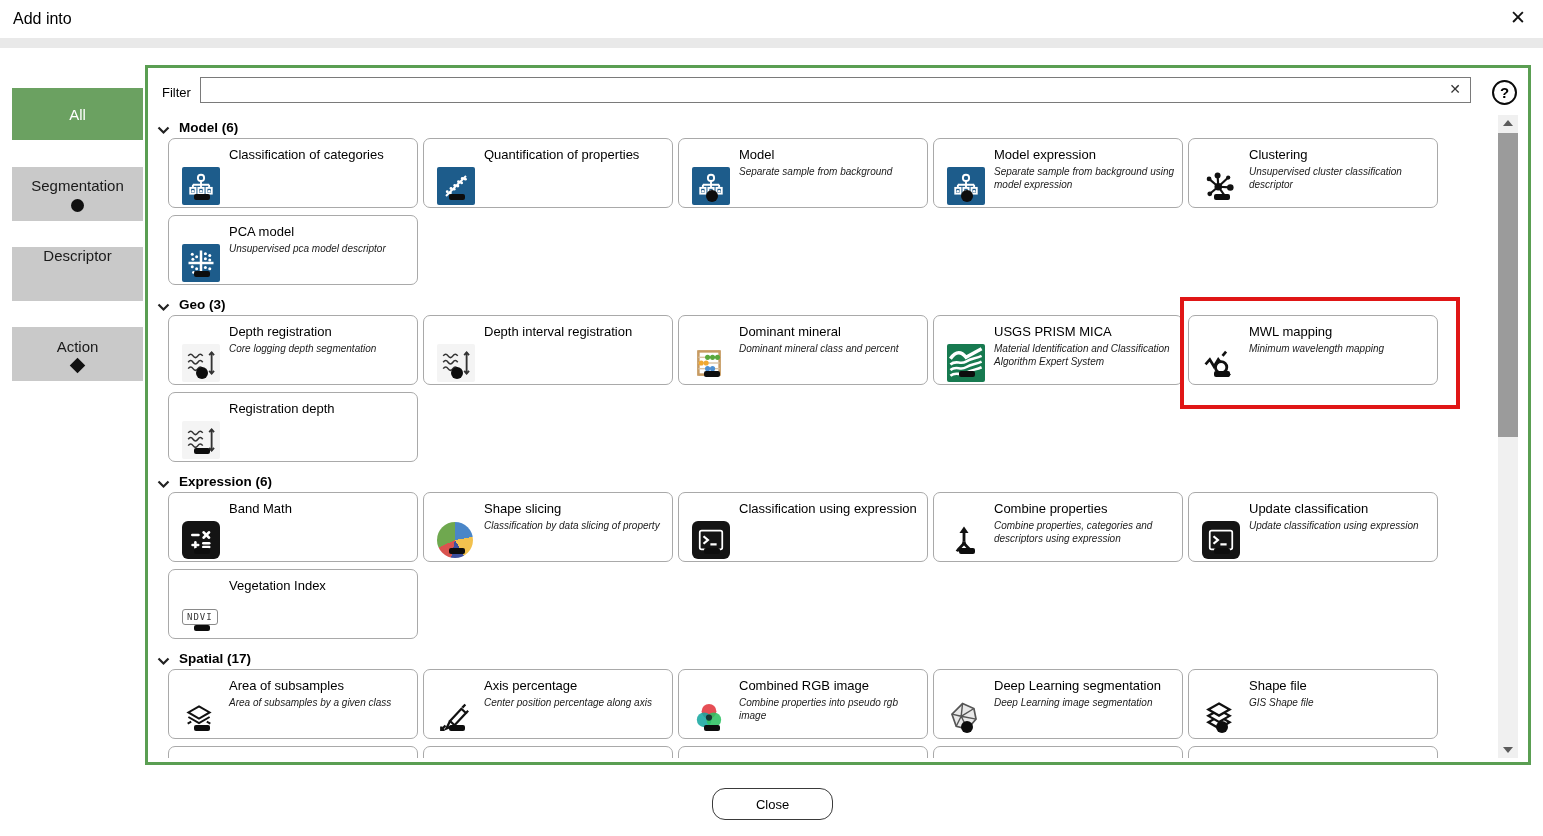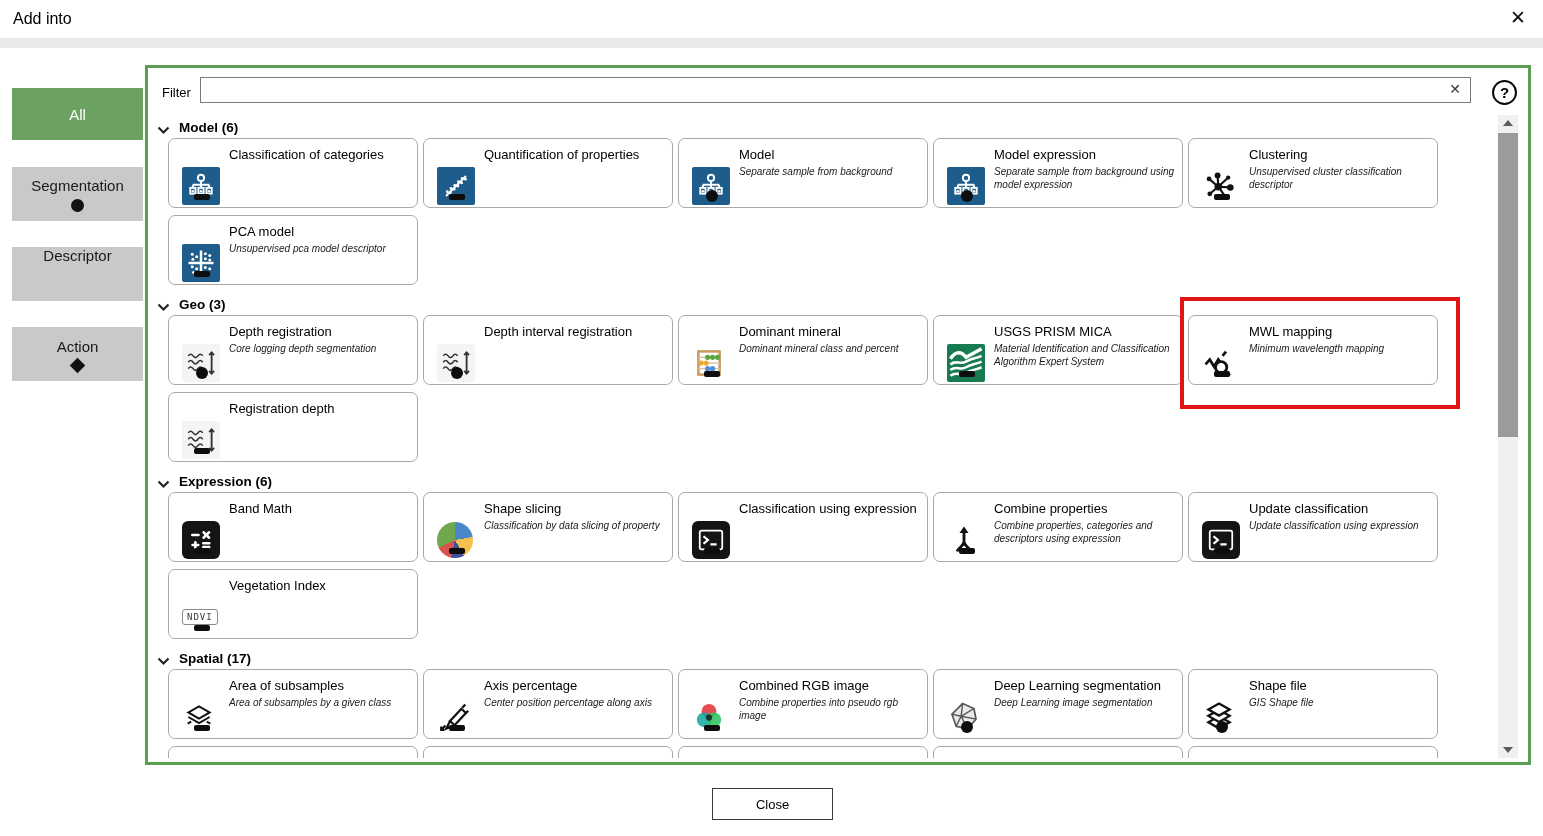--- a/index.html
+++ b/index.html
@@ -67,21 +67,21 @@
   .scrollbar{position:absolute;left:1350px;top:47px;width:20px;height:643px;background:#f0f0f0}
   .sb-arrow{position:absolute;left:0;width:20px;height:16px;display:flex;align-items:center;
       justify-content:center;cursor:pointer}
   .sb-arrow svg{display:block}
   .sb-up{top:0}
   .sb-down{bottom:0}
   .sb-thumb{position:absolute;left:0;top:18px;width:20px;height:304px;background:#9b9b9b;cursor:pointer}
 
   
   .close-btn{position:absolute;left:712px;top:788px;width:121px;height:32px;background:#fff;
-      border:1px solid #3a3a3a;border-radius:0;font-size:13px;font-family:"Liberation Sans",sans-serif;
+      border:1px solid #3a3a3a;border-radius:13px;font-size:13px;font-family:"Liberation Sans",sans-serif;
       color:#000;cursor:pointer}
 </style>
 </head>
 <body>
 
 <div class="titlebar">
   <span class="dlg-title">Add into</span>
   <span class="win-close">✕</span>
 </div>
 <div class="titlestrip"></div>

